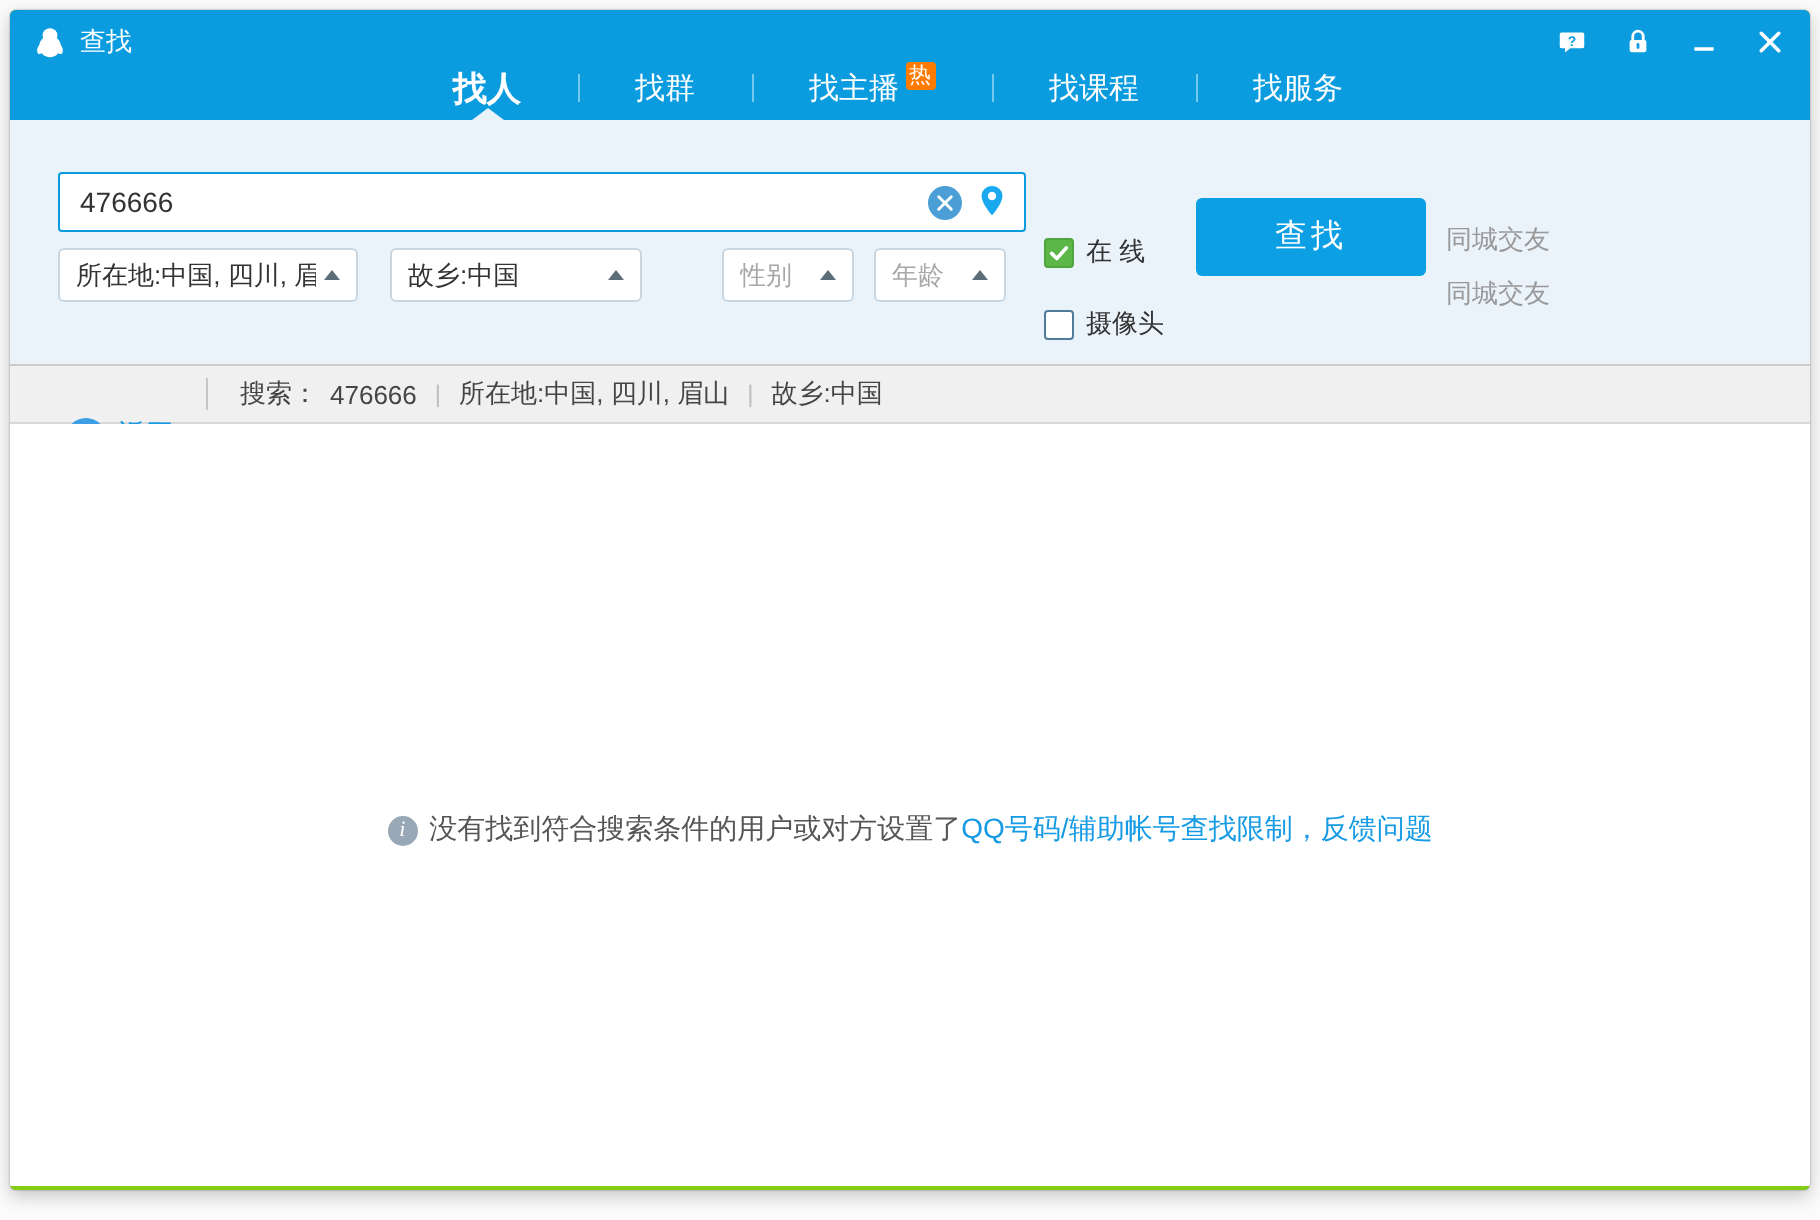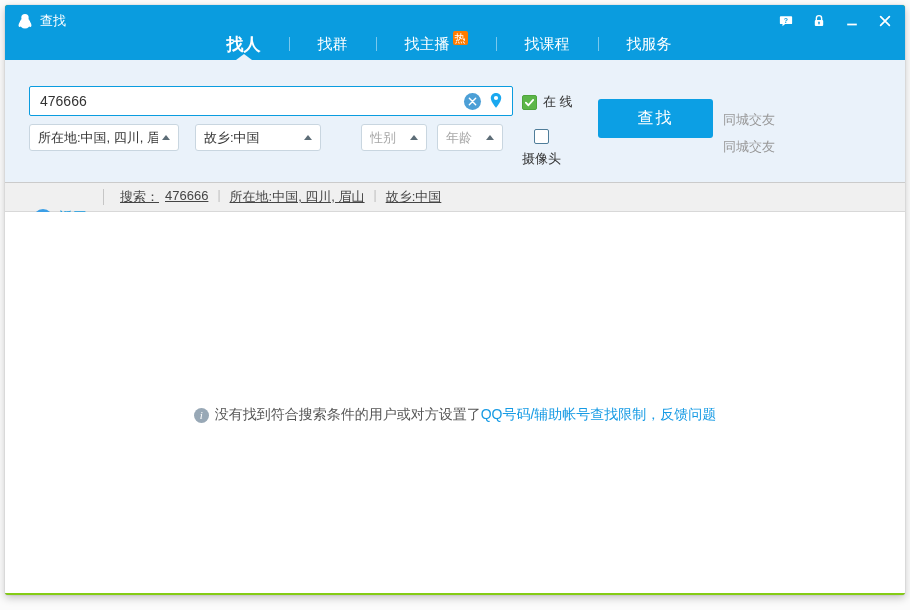--- a/index.html
+++ b/index.html
@@ -43,26 +43,26 @@
     background:#ffffff; border:1px solid #0a9cdf; border-radius:2px; }
   .input-wrap input { position:absolute; inset:0; width:100%; height:100%;
     border:none; outline:none; background:transparent;
     font-family:"Liberation Sans","DejaVu Sans",sans-serif;
     font-size:14px; color:#333333; padding:0 58px 0 10px; }
   .clear { position:absolute; right:31px; top:6px; width:17px; height:17px;
     background:#4c9fd6; border-radius:50%; color:#ffffff; font-size:12px;
     display:flex; align-items:center; justify-content:center; cursor:pointer; line-height:1; }
   .pin { position:absolute; right:8px; top:5px; width:16px; height:19px; cursor:pointer; display:inline-flex; }
   .cb { position:absolute; display:flex; align-items:center; gap:6px;
-    font-size:13px; color:#333333; cursor:pointer; }
+    font-size:13px; color:#333333; cursor:pointer;margin-top:24px; }
   .cb .box { width:15px; height:15px; border:1px solid #4f7d99; background:#ffffff;
     border-radius:2px; display:inline-flex; align-items:center; justify-content:center; }
   .cb .box.checked { background:#5cb648; border-color:#4ea53c; }
   .cb.online { left:517px; top:33px; }
-  .cb.camera { left:517px; top:69px;flex-direction:column; }
+  .cb.camera { left:517px; top:69px; }
   .dd { position:absolute; top:64px; height:27px; background:#ffffff;
     border:1px solid #c9d6e0; border-radius:3px; display:flex; align-items:center;
     padding:0 8px; font-size:13px; color:#333333; cursor:pointer; }
   .dd .dd-text { flex:1; white-space:nowrap; overflow:hidden; }
   .dd .arrow { width:0; height:0; border-left:4px solid transparent;
     border-right:4px solid transparent; border-bottom:5px solid #5d6d77; margin-left:4px; }
   .dd.placeholder { color:#a8a8a8; }
   .dd1 { left:24px;  width:150px; }
   .dd2 { left:190px; width:126px; }
   .dd3 { left:356px; width:66px;justify-content:space-between; }
@@ -74,21 +74,21 @@
   .city-links { position:absolute; left:718px; top:51px; font-size:13px; color:#999999; display:flex; gap:9px;flex-direction:column; }
   .city-links a { color:#999999; text-decoration:none; cursor:pointer; }
   
   .result-bar { height:30px; background:#f0f0f0; border-top:1px solid #cbcbcb;
     border-bottom:1px solid #d8d8d8; display:flex; align-items:center; padding-left:28px; }
   .back { display:flex; align-items:flex-start; gap:6px; cursor:pointer;margin-top:44px; }
   .back-circle { width:20px; height:20px; border-radius:50%; background:#3c9fe6;
     display:inline-flex; align-items:center; justify-content:center; }
   .back-text { color:#149ae2; font-size:14px; }
   .vdiv { width:1px; height:16px; background:#c6c6c6; margin:0 16px; }
-  .summary { font-size:13px; color:#454545; display:flex; align-items:flex-start;text-decoration:underline; }
+  .summary { font-size:13px; color:#454545; display:flex; align-items:center; }
   .summary .sum-q { margin-left:6px; }
   .summary .psep { color:#bdbdbd; margin:0 9px; font-size:12px; }
   
   .results { position:relative; height:381px; background:#ffffff; }
   .empty { position:absolute; left:0; right:0; top:194px;
     display:flex; align-items:center; justify-content:center; font-size:14px; color:#555555; }
   .info { width:15px; height:15px; border-radius:50%; background:#98a8b6; color:#ffffff;
     font-size:11px; font-style:italic; font-family:"Liberation Serif","DejaVu Serif",serif;
     display:inline-flex; align-items:center; justify-content:center; margin-right:6px; flex:none; }
   .empty a.lnk { color:#159ae4; text-decoration:none; cursor:pointer; }

